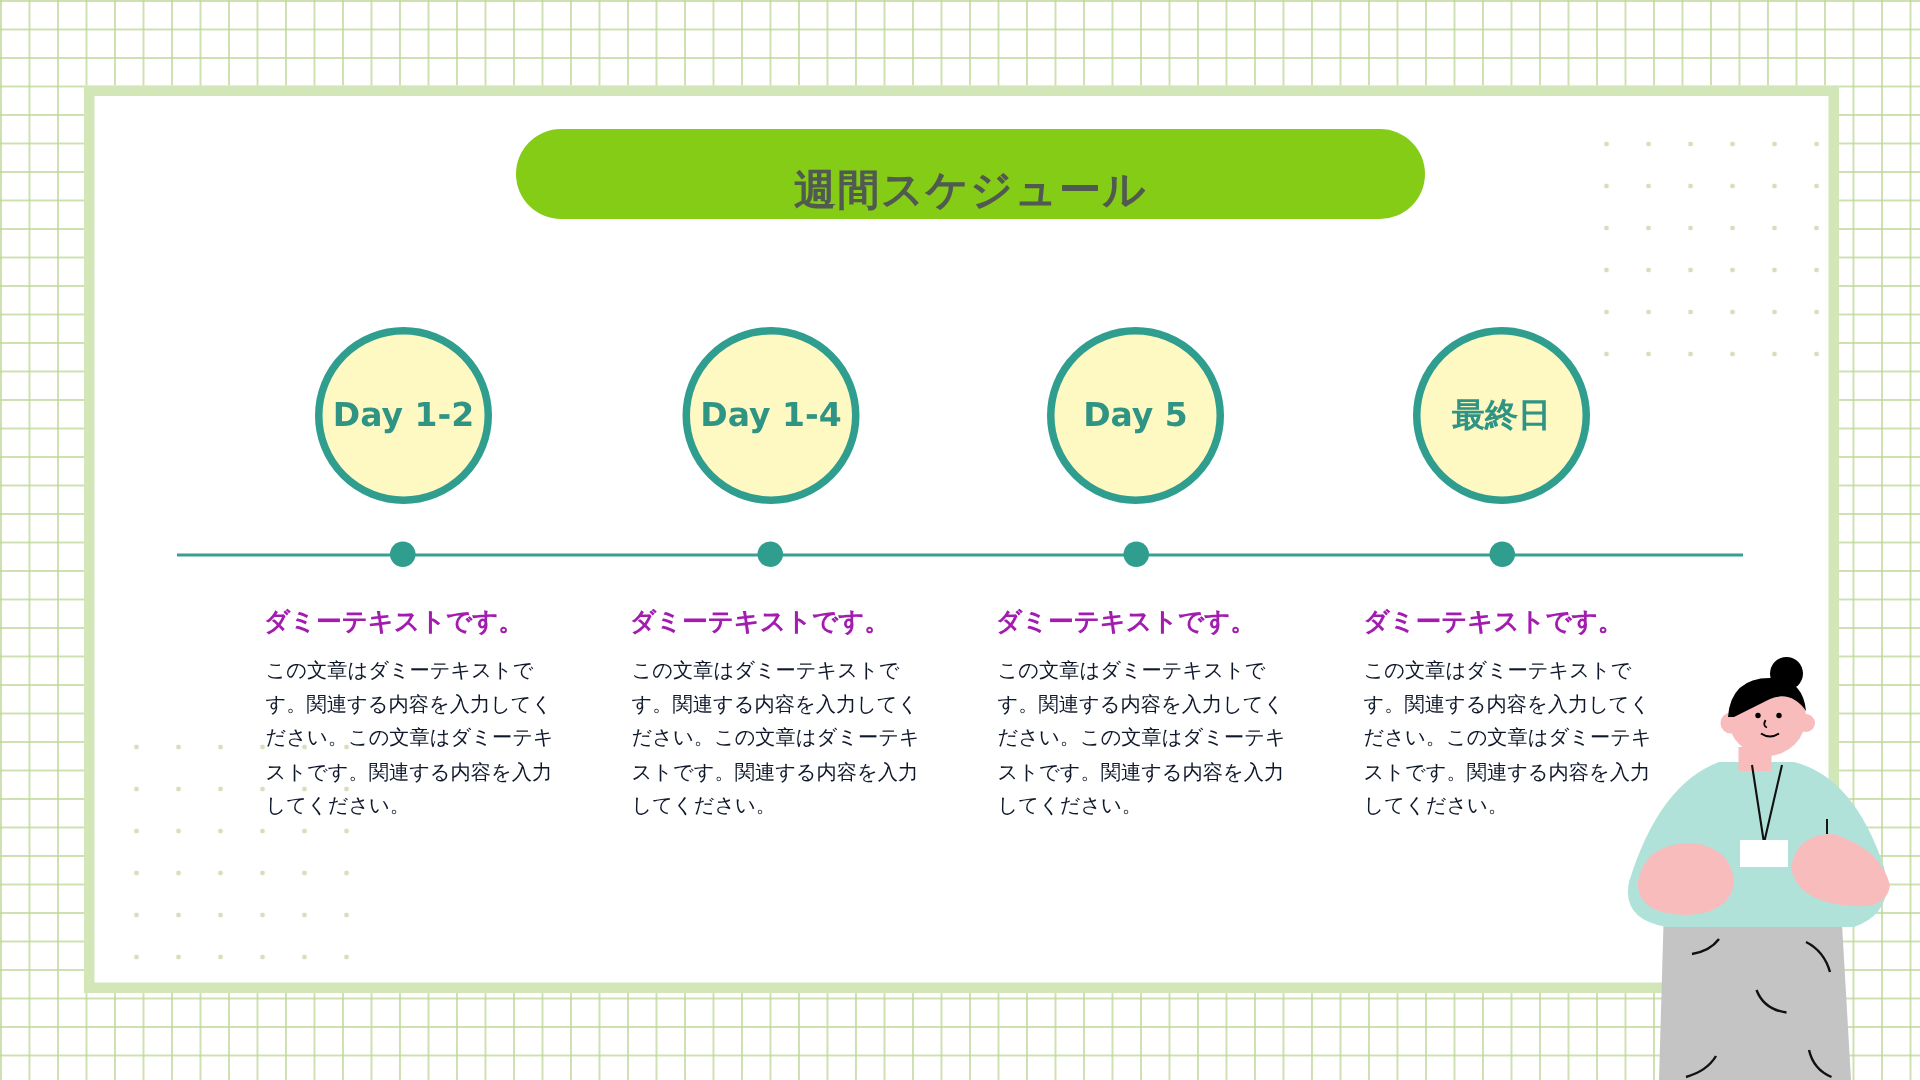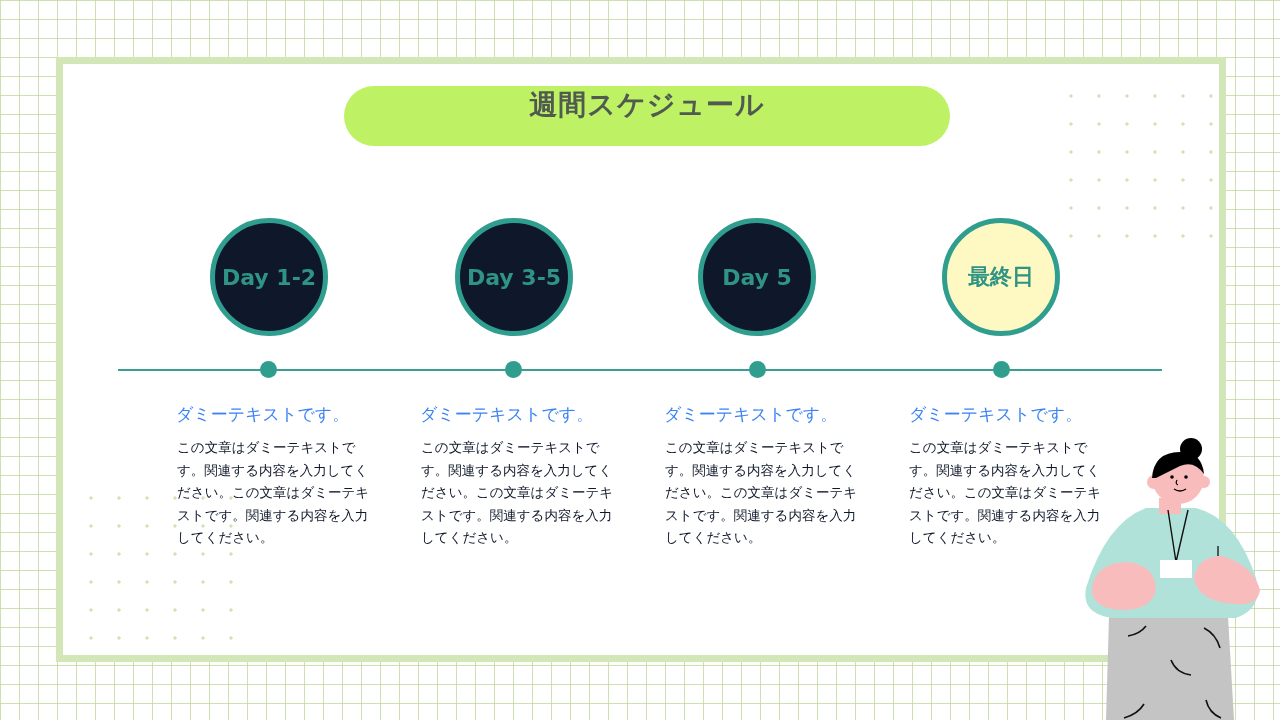--- a/index.html
+++ b/index.html
@@ -19,41 +19,41 @@
   }
   .dots {
     position:absolute;
     background-image: radial-gradient(circle, #d6dfb8 1.4px, transparent 1.8px);
     background-size:28px 28px;
   }
   .dots-tr { left:994px; top:18px; width:168px; height:168px; }
   .dots-bl { left:14px; top:420px; width:168px; height:168px; }
   .title-pill {
     position:absolute; left:281px; top:22px; width:606px; height:60px;
-    background:#bef264; border-radius:30px;
-    display:flex; align-items:flex-start; justify-content:center;
+    background:#84cc16; border-radius:30px;
+    display:flex; align-items:flex-end; justify-content:center;
   }
   .title-pill span {
     font-weight:bold; font-size:28px; color:#505a50; letter-spacing:1px;
   }
   .timeline-line {
     position:absolute; left:55px; top:305px; width:1044px; height:2px; background:#3a9e92;
   }
   .circle {
     position:absolute; width:108px; height:108px; border:5px solid #2f9e8f;
-    border-radius:50%; background:#0f172a;
+    border-radius:50%; background:#fef9c3;
     display:flex; align-items:center; justify-content:center;
   }
   .circle.final { background:#fef9c3; }
   .circle span { font-weight:bold; font-size:22px; color:#2f9483; }
   .dot {
     position:absolute; width:17px; height:17px; border-radius:50%; background:#2f9e8f;
   }
   .step-title {
-    position:absolute; font-weight:normal; font-size:17px; color:#3b82f6; white-space:nowrap;
+    position:absolute; font-weight:bold; font-size:17px; color:#a21caf; white-space:nowrap;
   }
   .step-body {
     position:absolute; width:195px; font-size:13.5px; line-height:22.5px; color:#0f172a;
   }
   .person { position:absolute; left:1076px; top:438px; width:190px; height:282px; }
 </style>
 </head>
 <body>
 
 <div class="frame">
@@ -70,21 +70,21 @@
     <div class="circle" style="left:147px; top:154px;">
       <span>Day 1-2</span>
     </div>
     <div class="dot" style="left:197px; top:297px;"></div>
     <div class="step-title" style="left:113px; top:339px;">ダミーテキストです。</div>
     <div class="step-body" style="left:114px; top:372px;">この文章はダミーテキストです。関連する内容を入力してください。この文章はダミーテキストです。関連する内容を入力してください。</div>
   </div>
 
   <div>
     <div class="circle" style="left:392px; top:154px;">
-      <span>Day 3-5</span>
+      <span>Day 1-4</span>
     </div>
     <div class="dot" style="left:442px; top:297px;"></div>
     <div class="step-title" style="left:357px; top:339px;">ダミーテキストです。</div>
     <div class="step-body" style="left:358px; top:372px;">この文章はダミーテキストです。関連する内容を入力してください。この文章はダミーテキストです。関連する内容を入力してください。</div>
   </div>
 
   <div>
     <div class="circle" style="left:635px; top:154px;justify-content:center;">
       <span>Day 5</span>
     </div>

